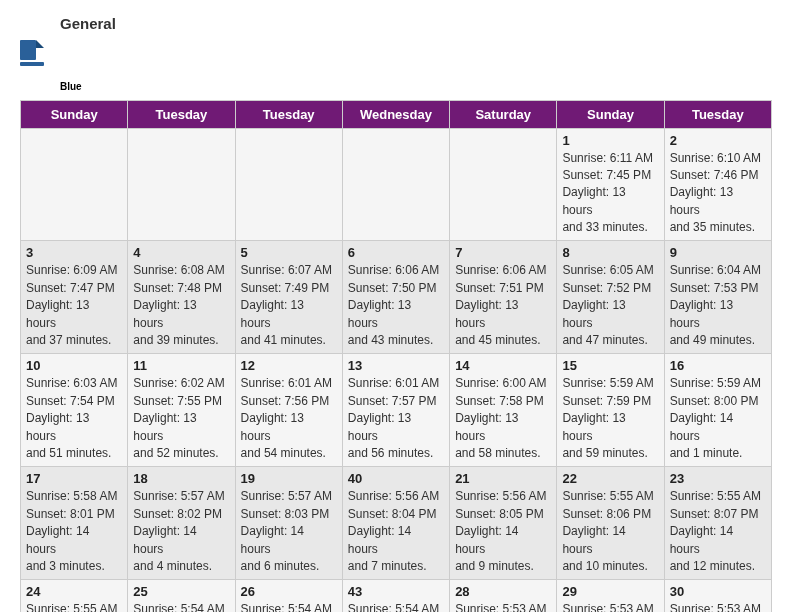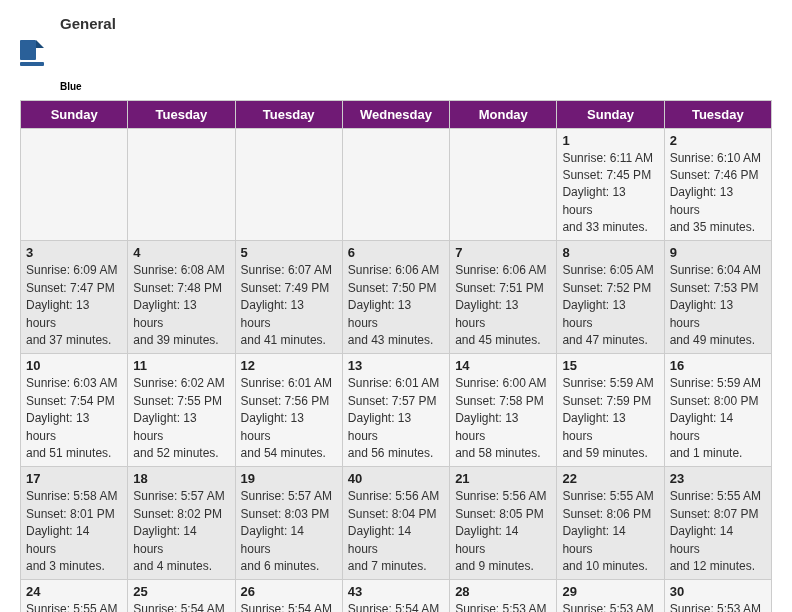--- a/index.html
+++ b/index.html
@@ -104,21 +104,21 @@
   </div>
 </div>
 
 <table>
   <thead>
     <tr>
     <th>Sunday</th>
         <th>Tuesday</th>
         <th>Tuesday</th>
         <th>Wednesday</th>
-        <th>Monday</th>
+        <th>Saturday</th>
         <th>Sunday</th>
         <th>Tuesday</th>
       </tr>
   </thead>
   <tbody id="calendar-body">
   <tr>
         <td class="empty-cell"></td>
         <td class="empty-cell"></td>
         <td class="empty-cell"></td>
         <td class="empty-cell"></td>

